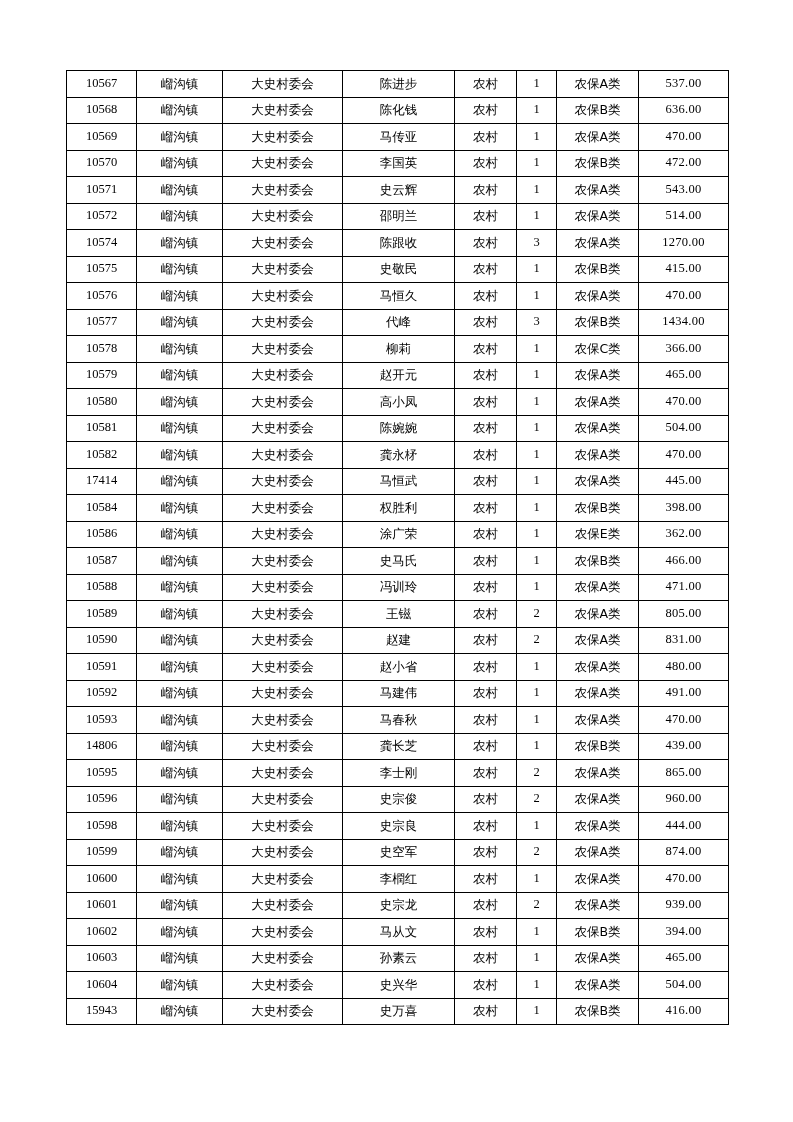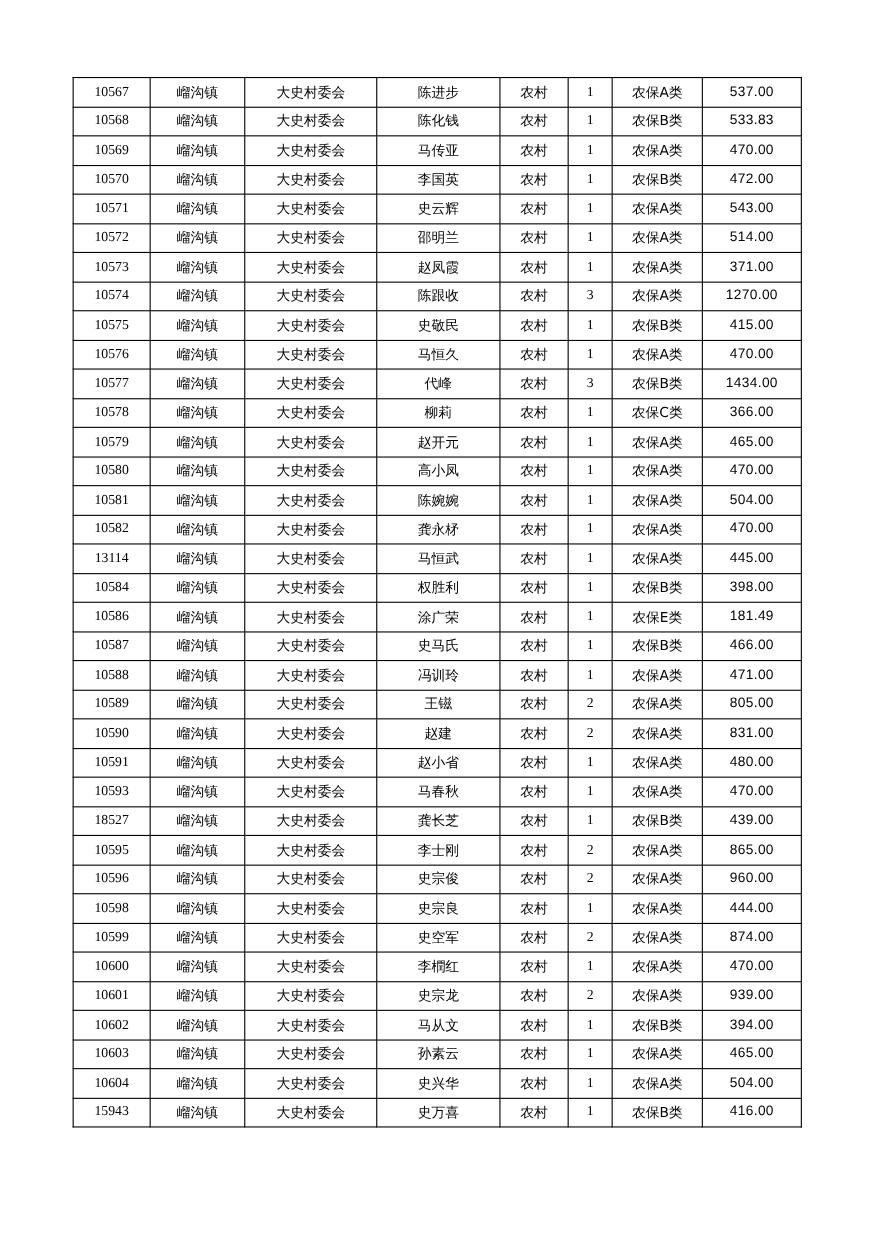--- a/index.html
+++ b/index.html
@@ -45,21 +45,21 @@
   col.c-id    { width: 70px; }
   col.c-town  { width: 86px; }
   col.c-vill  { width: 120px; }
   col.c-name  { width: 112px; }
   col.c-type  { width: 62px; }
   col.c-num   { width: 40px; }
   col.c-cat   { width: 82px; }
   col.c-amt   { width: 90px; }
 
   td.id   { font-family: "Liberation Serif", serif; font-size: 12.5px; }
-  td.amt  { font-family: Liberation Sans, sans-serif; font-size: 12.5px; letter-spacing: 0.3px; }
+  td.amt  { font-family: Liberation Serif, serif; font-size: 12.5px; letter-spacing: 0.3px; }
   td.cn   { font-family: "DejaVu Sans", "Liberation Sans", sans-serif; font-size: 12px; }
   td.num  { font-family: "Liberation Serif", serif; font-size: 12.5px; }
 </style>
 </head>
 <body>
 
 <div class="page">
   <div class="table-wrap">
     <table class="data">
       <colgroup>
@@ -84,21 +84,21 @@
             <td class="amt">537.00</td>
           </tr>
           <tr>
             <td class="id">10568</td>
             <td class="cn">嵧沟镇</td>
             <td class="cn">大史村委会</td>
             <td class="cn">陈化钱</td>
             <td class="cn">农村</td>
             <td class="num">1</td>
             <td class="cn">农保B类</td>
-            <td class="amt">533.83</td>
+            <td class="amt">636.00</td>
           </tr>
           <tr>
             <td class="id">10569</td>
             <td class="cn">嵧沟镇</td>
             <td class="cn">大史村委会</td>
             <td class="cn">马传亚</td>
             <td class="cn">农村</td>
             <td class="num">1</td>
             <td class="cn">农保A类</td>
             <td class="amt">470.00</td>
@@ -125,30 +125,20 @@
           </tr>
           <tr>
             <td class="id">10572</td>
             <td class="cn">嵧沟镇</td>
             <td class="cn">大史村委会</td>
             <td class="cn">邵明兰</td>
             <td class="cn">农村</td>
             <td class="num">1</td>
             <td class="cn">农保A类</td>
             <td class="amt">514.00</td>
-          </tr>
-          <tr>
-            <td class="id">10573</td>
-            <td class="cn">嵧沟镇</td>
-            <td class="cn">大史村委会</td>
-            <td class="cn">赵凤霞</td>
-            <td class="cn">农村</td>
-            <td class="num">1</td>
-            <td class="cn">农保A类</td>
-            <td class="amt">371.00</td>
           </tr>
           <tr>
             <td class="id">10574</td>
             <td class="cn">嵧沟镇</td>
             <td class="cn">大史村委会</td>
             <td class="cn">陈跟收</td>
             <td class="cn">农村</td>
             <td class="num">3</td>
             <td class="cn">农保A类</td>
             <td class="amt">1270.00</td>
@@ -227,21 +217,21 @@
             <td class="id">10582</td>
             <td class="cn">嵧沟镇</td>
             <td class="cn">大史村委会</td>
             <td class="cn">龚永柕</td>
             <td class="cn">农村</td>
             <td class="num">1</td>
             <td class="cn">农保A类</td>
             <td class="amt">470.00</td>
           </tr>
           <tr>
-            <td class="id">13114</td>
+            <td class="id">17414</td>
             <td class="cn">嵧沟镇</td>
             <td class="cn">大史村委会</td>
             <td class="cn">马恒武</td>
             <td class="cn">农村</td>
             <td class="num">1</td>
             <td class="cn">农保A类</td>
             <td class="amt">445.00</td>
           </tr>
           <tr>
             <td class="id">10584</td>
@@ -254,21 +244,21 @@
             <td class="amt">398.00</td>
           </tr>
           <tr>
             <td class="id">10586</td>
             <td class="cn">嵧沟镇</td>
             <td class="cn">大史村委会</td>
             <td class="cn">涂广荣</td>
             <td class="cn">农村</td>
             <td class="num">1</td>
             <td class="cn">农保E类</td>
-            <td class="amt">181.49</td>
+            <td class="amt">362.00</td>
           </tr>
           <tr>
             <td class="id">10587</td>
             <td class="cn">嵧沟镇</td>
             <td class="cn">大史村委会</td>
             <td class="cn">史马氏</td>
             <td class="cn">农村</td>
             <td class="num">1</td>
             <td class="cn">农保B类</td>
             <td class="amt">466.00</td>
@@ -307,31 +297,41 @@
             <td class="id">10591</td>
             <td class="cn">嵧沟镇</td>
             <td class="cn">大史村委会</td>
             <td class="cn">赵小省</td>
             <td class="cn">农村</td>
             <td class="num">1</td>
             <td class="cn">农保A类</td>
             <td class="amt">480.00</td>
           </tr>
           <tr>
+            <td class="id">10592</td>
+            <td class="cn">嵧沟镇</td>
+            <td class="cn">大史村委会</td>
+            <td class="cn">马建伟</td>
+            <td class="cn">农村</td>
+            <td class="num">1</td>
+            <td class="cn">农保A类</td>
+            <td class="amt">491.00</td>
+          </tr>
+          <tr>
             <td class="id">10593</td>
             <td class="cn">嵧沟镇</td>
             <td class="cn">大史村委会</td>
             <td class="cn">马春秋</td>
             <td class="cn">农村</td>
             <td class="num">1</td>
             <td class="cn">农保A类</td>
             <td class="amt">470.00</td>
           </tr>
           <tr>
-            <td class="id">18527</td>
+            <td class="id">14806</td>
             <td class="cn">嵧沟镇</td>
             <td class="cn">大史村委会</td>
             <td class="cn">龚长芝</td>
             <td class="cn">农村</td>
             <td class="num">1</td>
             <td class="cn">农保B类</td>
             <td class="amt">439.00</td>
           </tr>
           <tr>
             <td class="id">10595</td>

